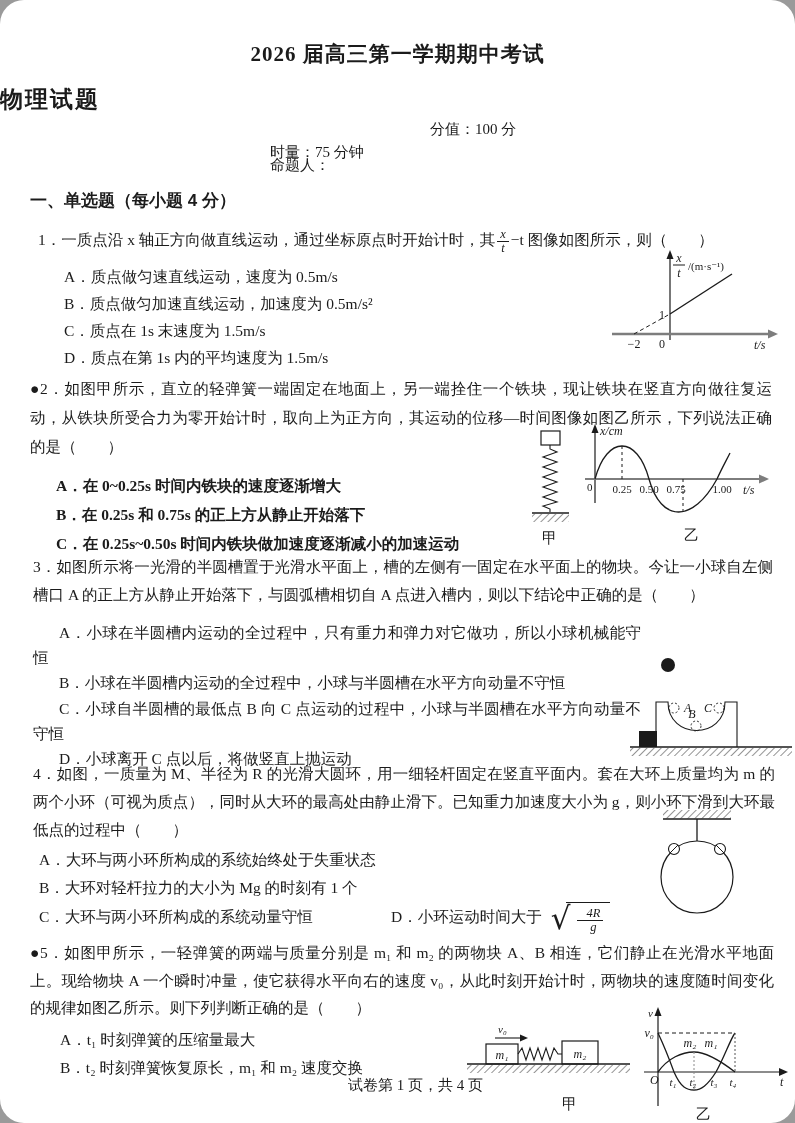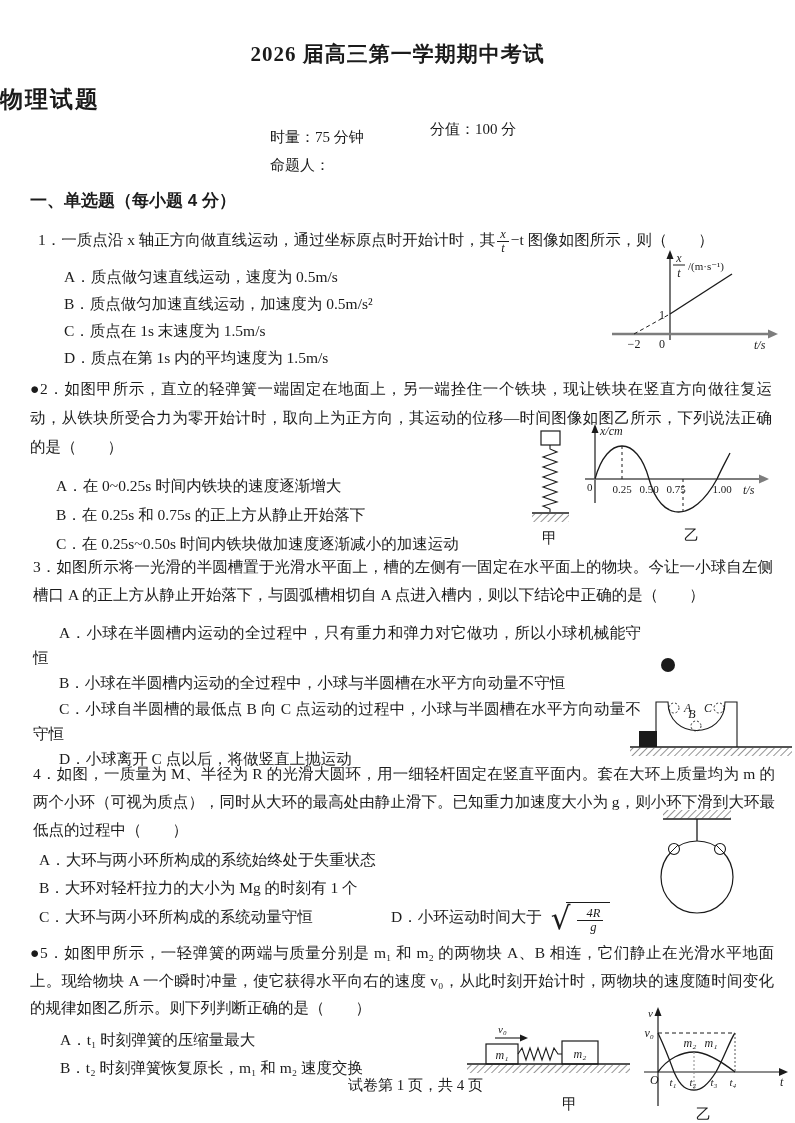--- a/index.html
+++ b/index.html
@@ -1,33 +1,33 @@
 <!DOCTYPE html>
 <html><head>
 <meta charset="utf-8">
 <style>
   html,body{margin:0;padding:0;background:#9a9a9a;}
   .page{position:relative;width:795px;height:1123px;background:#ffffff;margin:0 auto;
-        font-family:"Liberation Serif","DejaVu Serif",serif;color:#1b1b1b;overflow:hidden;}
+        font-family:"Liberation Serif","DejaVu Serif",serif;color:#1b1b1b;overflow:hidden;border-radius:24px;}
   .abs{position:absolute;}
   .title{top:40px;left:0;right:0;text-align:center;font-size:21px;font-weight:700;letter-spacing:1px;}
   .subtitle{top:84px;left:0;right:0;text-align:left;font-size:23px;font-weight:700;
             font-family:"Liberation Sans","DejaVu Sans",sans-serif;letter-spacing:2px;}
   .meta{font-size:15px;}
   .section{top:189px;left:30px;font-size:17px;font-weight:700;
            font-family:"Liberation Sans","DejaVu Sans",sans-serif;}
   .stem{margin:0;font-size:15.5px;text-align:justify;}
   .opts p{margin:0;font-size:15.5px;text-indent:26px;text-align:justify;}
   .q1{top:225px;left:38px;width:737px;}
   .q1 .stem{line-height:30px;}
   .q1 .opts{margin-top:8px;width:560px;}
   .q1 .opts p{line-height:27px;}
   .q2{top:374px;left:30px;width:742px;}
   .q2 .stem{line-height:29px;}
-  .q2 .opts{margin-top:10px;width:505px;}
+  .q2 .opts{margin-top:10px;width:505px;font-weight:bold;}
   .q2 .opts p{line-height:29px;}
   .q3{top:553px;left:33px;width:740px;}
   .q3 .stem{line-height:27.5px;}
   .q3 .opts{margin-top:12px;width:608px;}
   .q3 .opts p{line-height:25.2px;}
   .q4{top:760px;left:33px;width:742px;}
   .q4 .stem{line-height:28px;}
   .q4 .opts{margin-top:2px;width:640px;}
   .q4 .opts p{line-height:28px;text-indent:6px;}
   .q5{top:939px;left:30px;width:744px;}
@@ -57,21 +57,21 @@
     <pattern id="hatch" width="5" height="5" patternUnits="userSpaceOnUse" patternTransform="rotate(45)">
       <line x1="0" y1="0" x2="0" y2="5" stroke="#3a3a3a" stroke-width="1.1"></line>
     </pattern>
   </defs>
 </svg>
 
 <div class="page">
 
   <div class="abs title">2026 届高三第一学期期中考试</div>
   <div class="abs subtitle">物理试题</div>
-  <div class="abs meta" style="top:128px;left:270px;">时量：75 分钟</div>
+  <div class="abs meta" style="top:143px;left:270px;">时量：75 分钟</div>
   <div class="abs meta" style="top:120px;left:430px;">分值：100 分</div>
   <div class="abs meta" style="top:156px;left:270px;">命题人：</div>
   <div class="abs section">一、单选题（每小题 4 分）</div>
 
   <div class="abs q1">
     <p class="stem"><span>1．一质点沿 x 轴正方向做直线运动，通过坐标原点时开始计时，其</span><span class="frac"><span class="fn">x</span><span class="fd">t</span></span><span>−t 图像如图所示，则（　　）</span></p>
     <div class="opts">
       <p>A．质点做匀速直线运动，速度为 0.5m/s</p>
       <p>B．质点做匀加速直线运动，加速度为 0.5m/s²</p>
       <p>C．质点在 1s 末速度为 1.5m/s</p>

